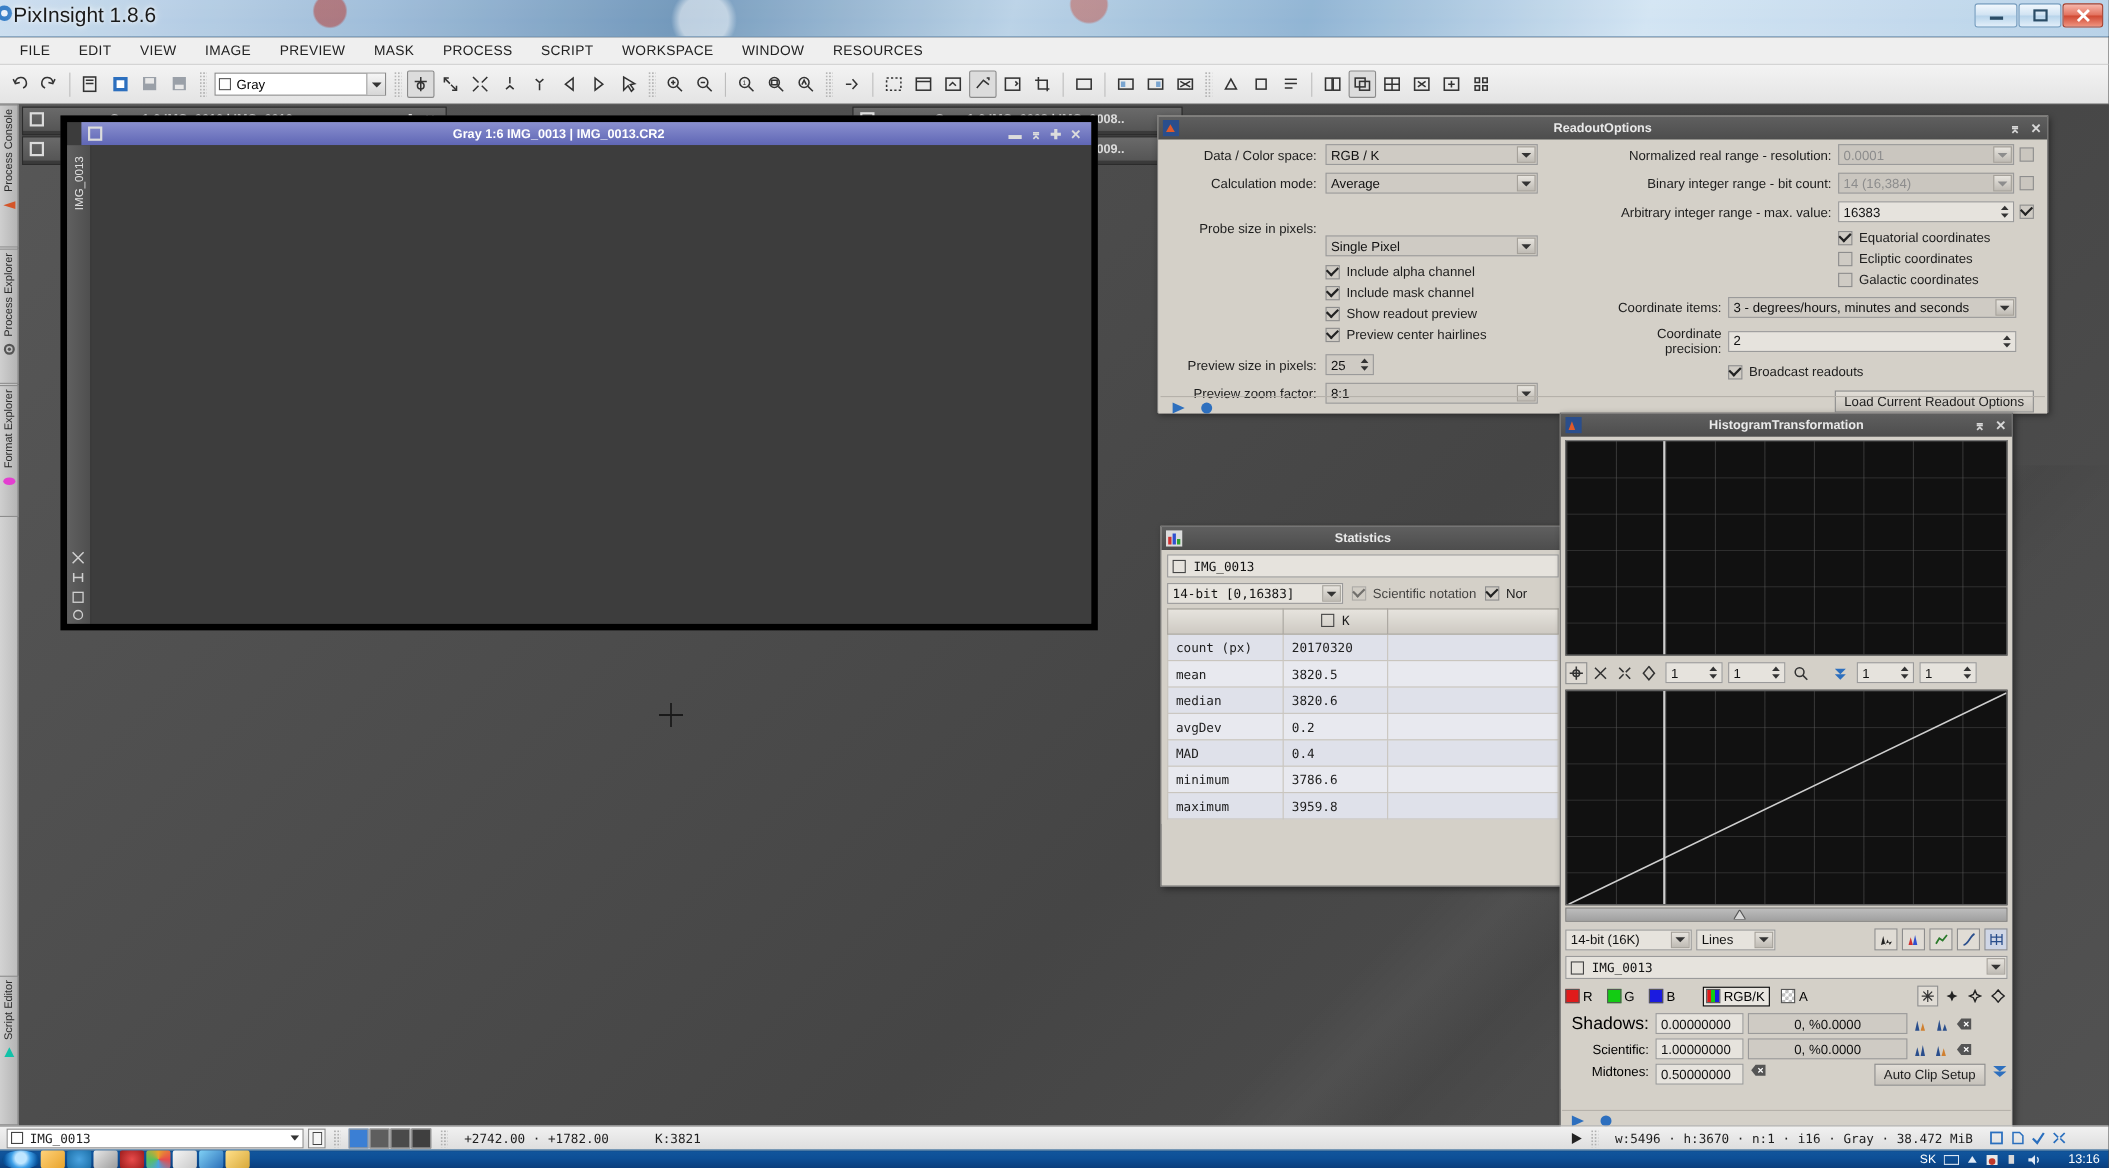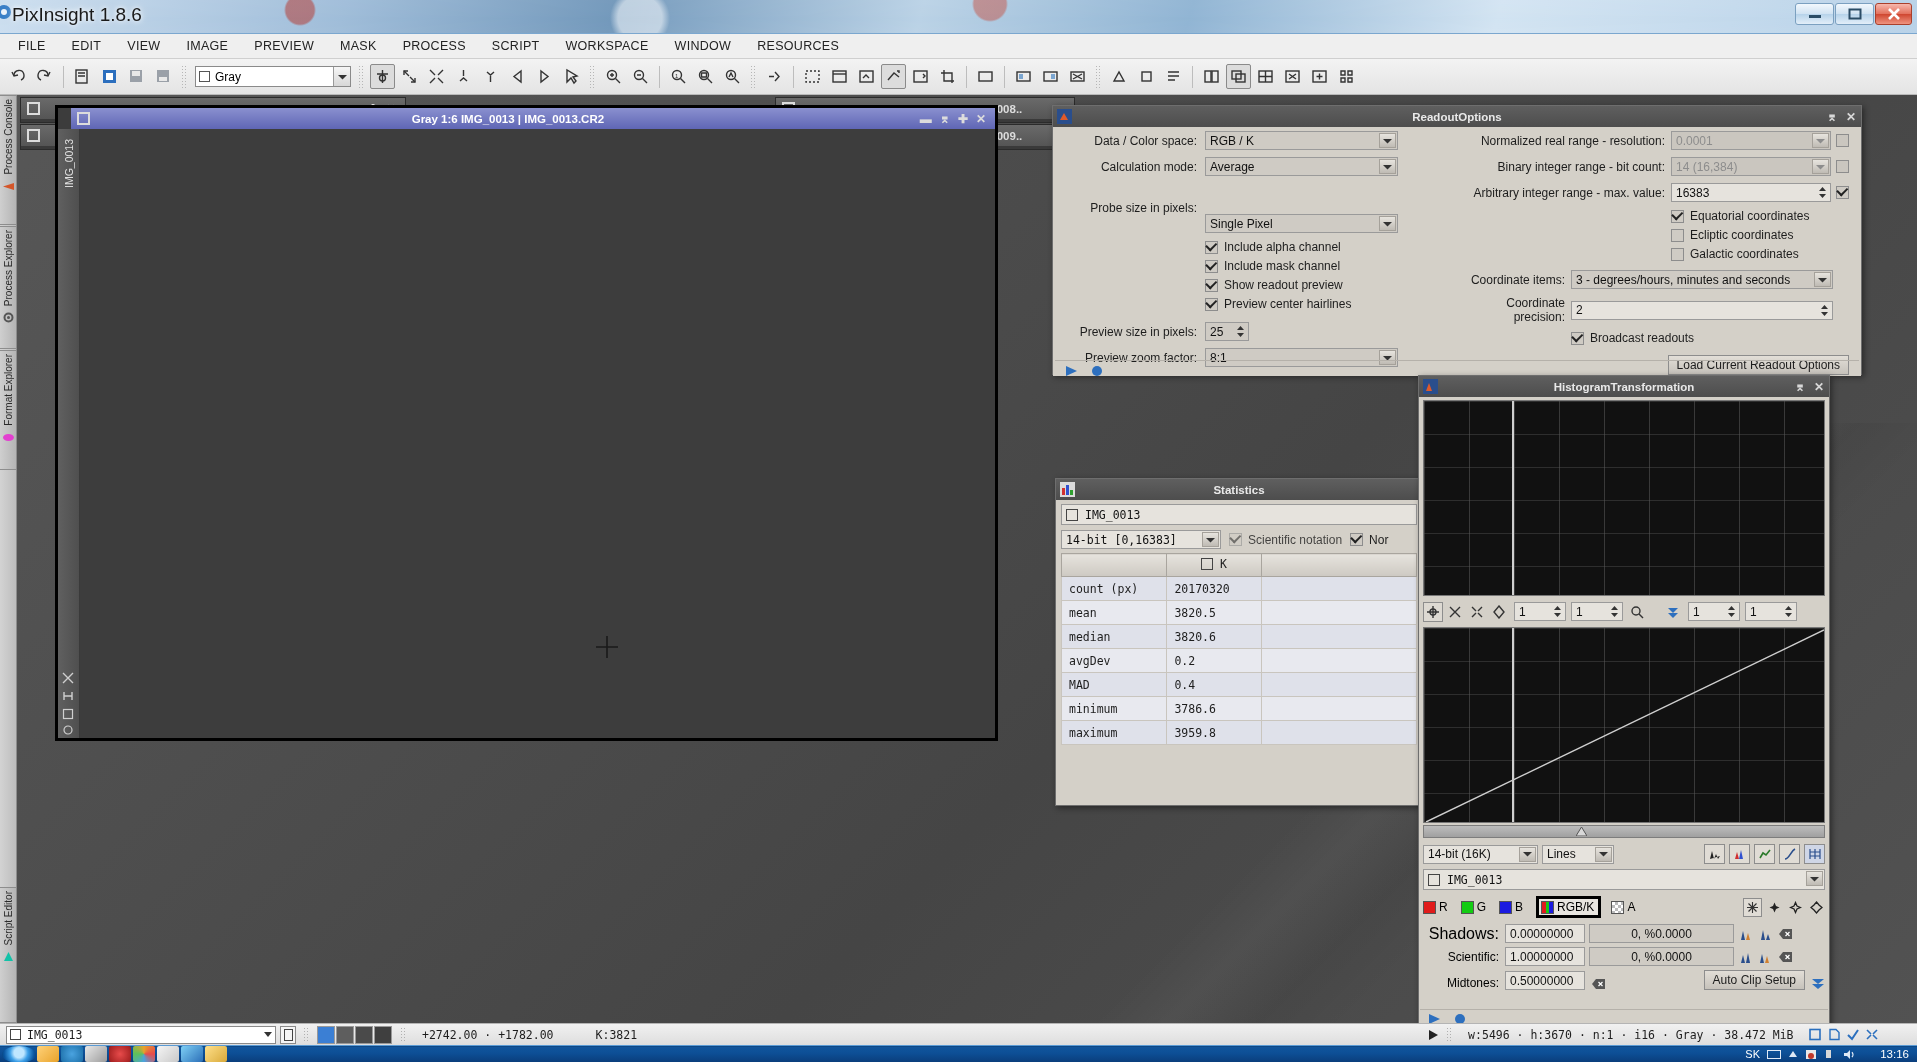--- a/index.html
+++ b/index.html
@@ -134,22 +134,22 @@
   }
   .iw-icon{
     width:13px; height:13px; border:2px solid #dcdcdc; margin:0 6px 0 3px; flex:none;
   }
   .iw-label{ flex:1; text-align:center; white-space:nowrap; overflow:hidden; }
   .iw-btns{ display:flex; align-items:center; gap:8px; padding-right:6px; color:#dcdcdc; }
   .iw-btns span{ font-size:12px; line-height:1; }
 
   
   #mainwin{
-    position:absolute; left:55px; top:105px; width:943px; height:636px;
-    border:3px solid #000000; background:#3c3c3c;padding-left:13px;
+    position:absolute; left:55px; top:105px; width:943px; height:468px;
+    border:6px solid #000000; background:#3c3c3c;padding-left:13px;
   }
   #mainwin .canvas{
     position:absolute; left:22px; top:21px; right:0; bottom:0; background:#3d3d3d;
   }
   #mainwin .lstrip{
     position:absolute; left:0; top:21px; width:22px; bottom:0;
     background:linear-gradient(to right,#606060,#4f4f4f); border-right:1px solid #3a3a3a;
   }
   #mainwin .lstrip .vtxt{
     writing-mode:vertical-rl; transform:rotate(180deg);
@@ -1148,21 +1148,21 @@
         <span style="font-size:12px;">R</span>
       </span>
       <span style="display:flex;align-items:center;gap:3px;margin-left:9px;">
         <span style="width:13px;height:13px;background:#13cc13;border:1px solid #555;display:inline-block;"></span>
         <span style="font-size:12px;">G</span>
       </span>
       <span style="display:flex;align-items:center;gap:3px;margin-left:9px;">
         <span style="width:13px;height:13px;background:#1b1be0;border:1px solid #555;display:inline-block;"></span>
         <span style="font-size:12px;">B</span>
       </span>
-      <span style="display:flex;align-items:center;gap:3px;margin-left:9px;border:3px solid #000000;background:#e9e6e0;padding:1px 4px 1px 2px;">
+      <span style="display:flex;align-items:center;gap:3px;margin-left:21px;border:1px solid #000000;background:#e9e6e0;padding:1px 4px 1px 2px;">
         <span style="width:13px;height:13px;display:inline-block;background:linear-gradient(to right,#e01b1b 33%,#13cc13 33% 66%,#1b1be0 66%);border:1px solid #555;"></span>
         <span style="font-size:12px;">RGB/K</span>
       </span>
       <span style="display:flex;align-items:center;gap:3px;margin-left:6px;">
         <span style="width:13px;height:13px;border:1px solid #555;display:inline-block;background-image:linear-gradient(45deg,#bbb 25%,transparent 25%,transparent 75%,#bbb 75%),linear-gradient(45deg,#bbb 25%,#fff 25%,#fff 75%,#bbb 75%); background-size:6px 6px; background-position:0 0,3px 3px;"></span>
         <span style="font-size:12px;">A</span>
       </span>
       <span style="flex:1"></span>
       <span style="width:19px;height:19px;border:1px solid #8d8d8d;display:flex;align-items:center;justify-content:center;background:#e0dcd5;">
         <svg width="13" height="13">
@@ -1235,21 +1235,21 @@
           </svg>
       </span>
       <span style="margin-left:5px;">
         <svg width="15" height="12">
             <path d="M5 1 L14 1 L14 11 L5 11 L1 6z" fill="#555"></path>
             <path d="M7.5 4l4 4M11.5 4l-4 4" stroke="#fff" stroke-width="1.2"></path>
           </svg>
       </span>
     </div>
 
-    <div style="display:flex; align-items:flex-end; margin-top:4px;">
+    <div style="display:flex; align-items:flex-start; margin-top:4px;">
       <span style="width:76px; text-align:right; font-size:12px;">Midtones:</span>
       <div class="field" style="width:80px; margin-left:6px; background:#e6e3dd;">
         <span>0.50000000</span>
       </div>
       <span style="margin-left:6px;">
         <svg width="15" height="12">
             <path d="M5 1 L14 1 L14 11 L5 11 L1 6z" fill="#555"></path>
             <path d="M7.5 4l4 4M11.5 4l-4 4" stroke="#fff" stroke-width="1.2"></path>
           </svg>
       </span>

